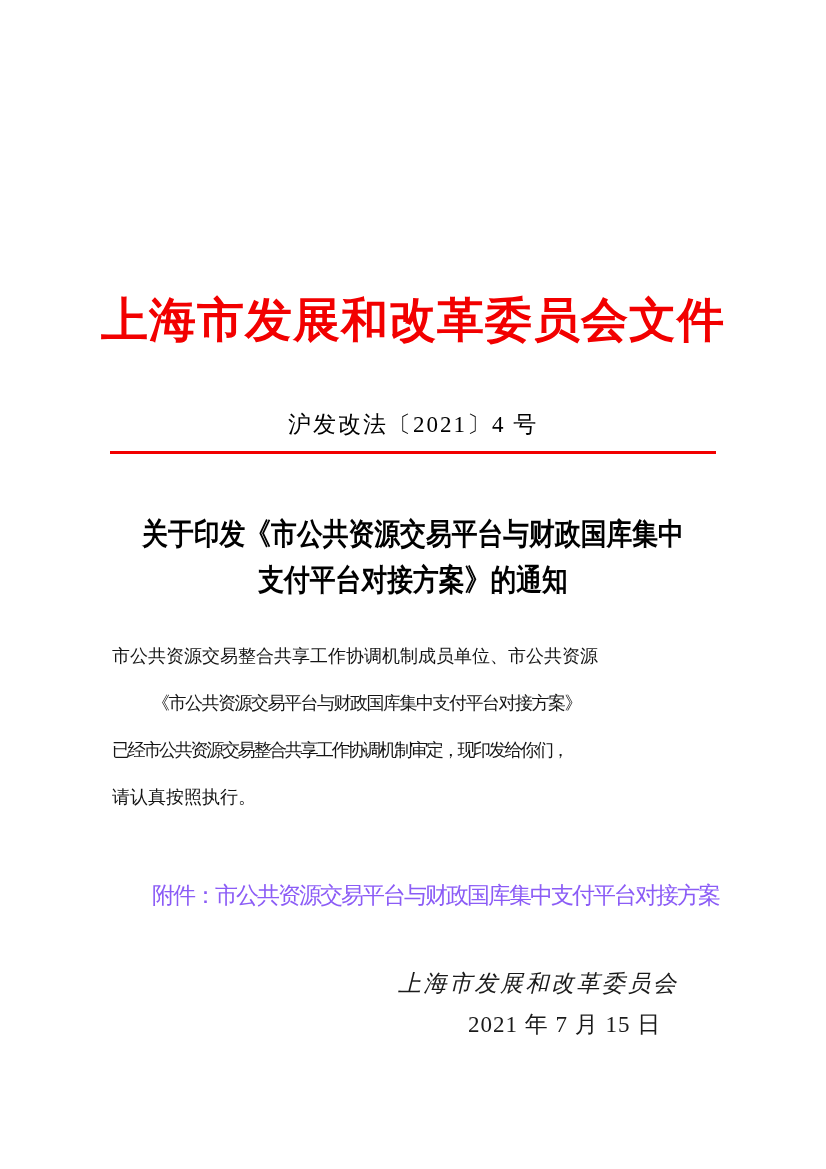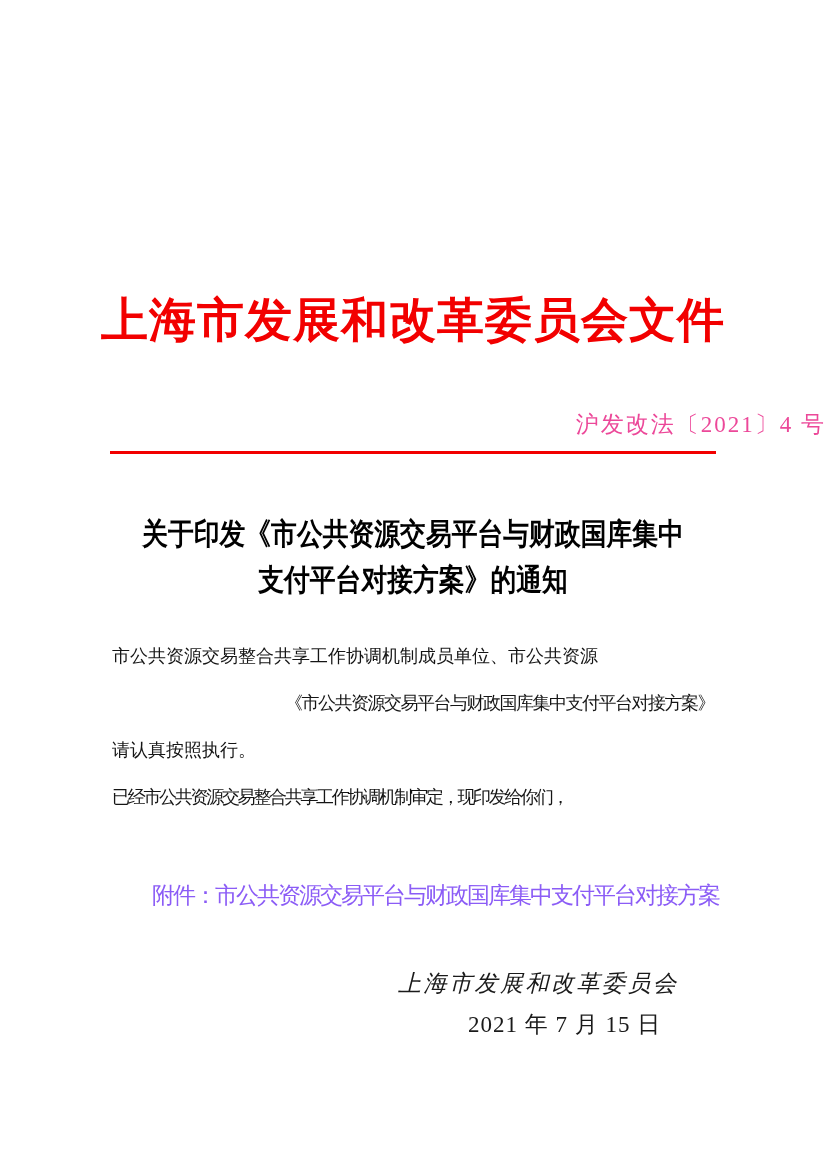--- a/index.html
+++ b/index.html
@@ -22,25 +22,25 @@
     font-weight: 700;
     font-size: 47px;
     line-height: 70px;
     letter-spacing: 1px;
     color: var(--accent);
     white-space: nowrap;
   }
   .doc-number {
     position: absolute;
     top: 392px; left: 0; width: 100%;
-    text-align: right;
+    text-align: center;
     font-size: 23px;
     line-height: 32px;
     letter-spacing: 2px;
-    color: #ec4899;
+    color: #000000;
     white-space: nowrap;
   }
   .red-divider {
     position: absolute;
     top: 434px; left: 110px;
     width: 606px; height: 3px;
     background: var(--accent);
   }
   .doc-title {
     position: absolute;
@@ -58,21 +58,21 @@
   .body-block {
     position: absolute;
     top: 616px; left: 112px;
     width: 602px;
     font-size: 18px;
     line-height: 47px;
     color: #151515;
   }
   .b-line { white-space: nowrap; }
   .indent { padding-left: 40px; }
-  .squeeze-1 { letter-spacing: -1.5px; text-align: right; }
+  .squeeze-1 { letter-spacing: -1.5px; }
   .squeeze-2 { letter-spacing: -2.3px; }
   .attachment-line {
     position: absolute;
     top: 855px; left: 152px;
     font-size: 23px;
     line-height: 47px;
     letter-spacing: -2px;
     white-space: nowrap;
     color: #8b5cf6;
   }
@@ -108,22 +108,22 @@
   <div class="red-divider"></div>
 
   <div class="doc-title">
     <div class="t-line">关于印发《市公共资源交易平台与财政国库集中</div>
     <div class="t-line">支付平台对接方案》的通知</div>
   </div>
 
   <div class="body-block">
     <div class="b-line">市公共资源交易整合共享工作协调机制成员单位、市公共资源</div>
     <div class="b-line indent squeeze-1">《市公共资源交易平台与财政国库集中支付平台对接方案》</div>
+    <div class="b-line squeeze-2">已经市公共资源交易整合共享工作协调机制审定，现印发给你们，</div>
     <div class="b-line">请认真按照执行。</div>
-    <div class="b-line squeeze-2">已经市公共资源交易整合共享工作协调机制审定，现印发给你们，</div>
   </div>
 
   <div class="attachment-line">附件：市公共资源交易平台与财政国库集中支付平台对接方案</div>
 
   <div class="issuer-signature">上海市发展和改革委员会</div>
 
   <div class="issue-date">2021 年 7 月 15 日</div>
 
 </div>
 

